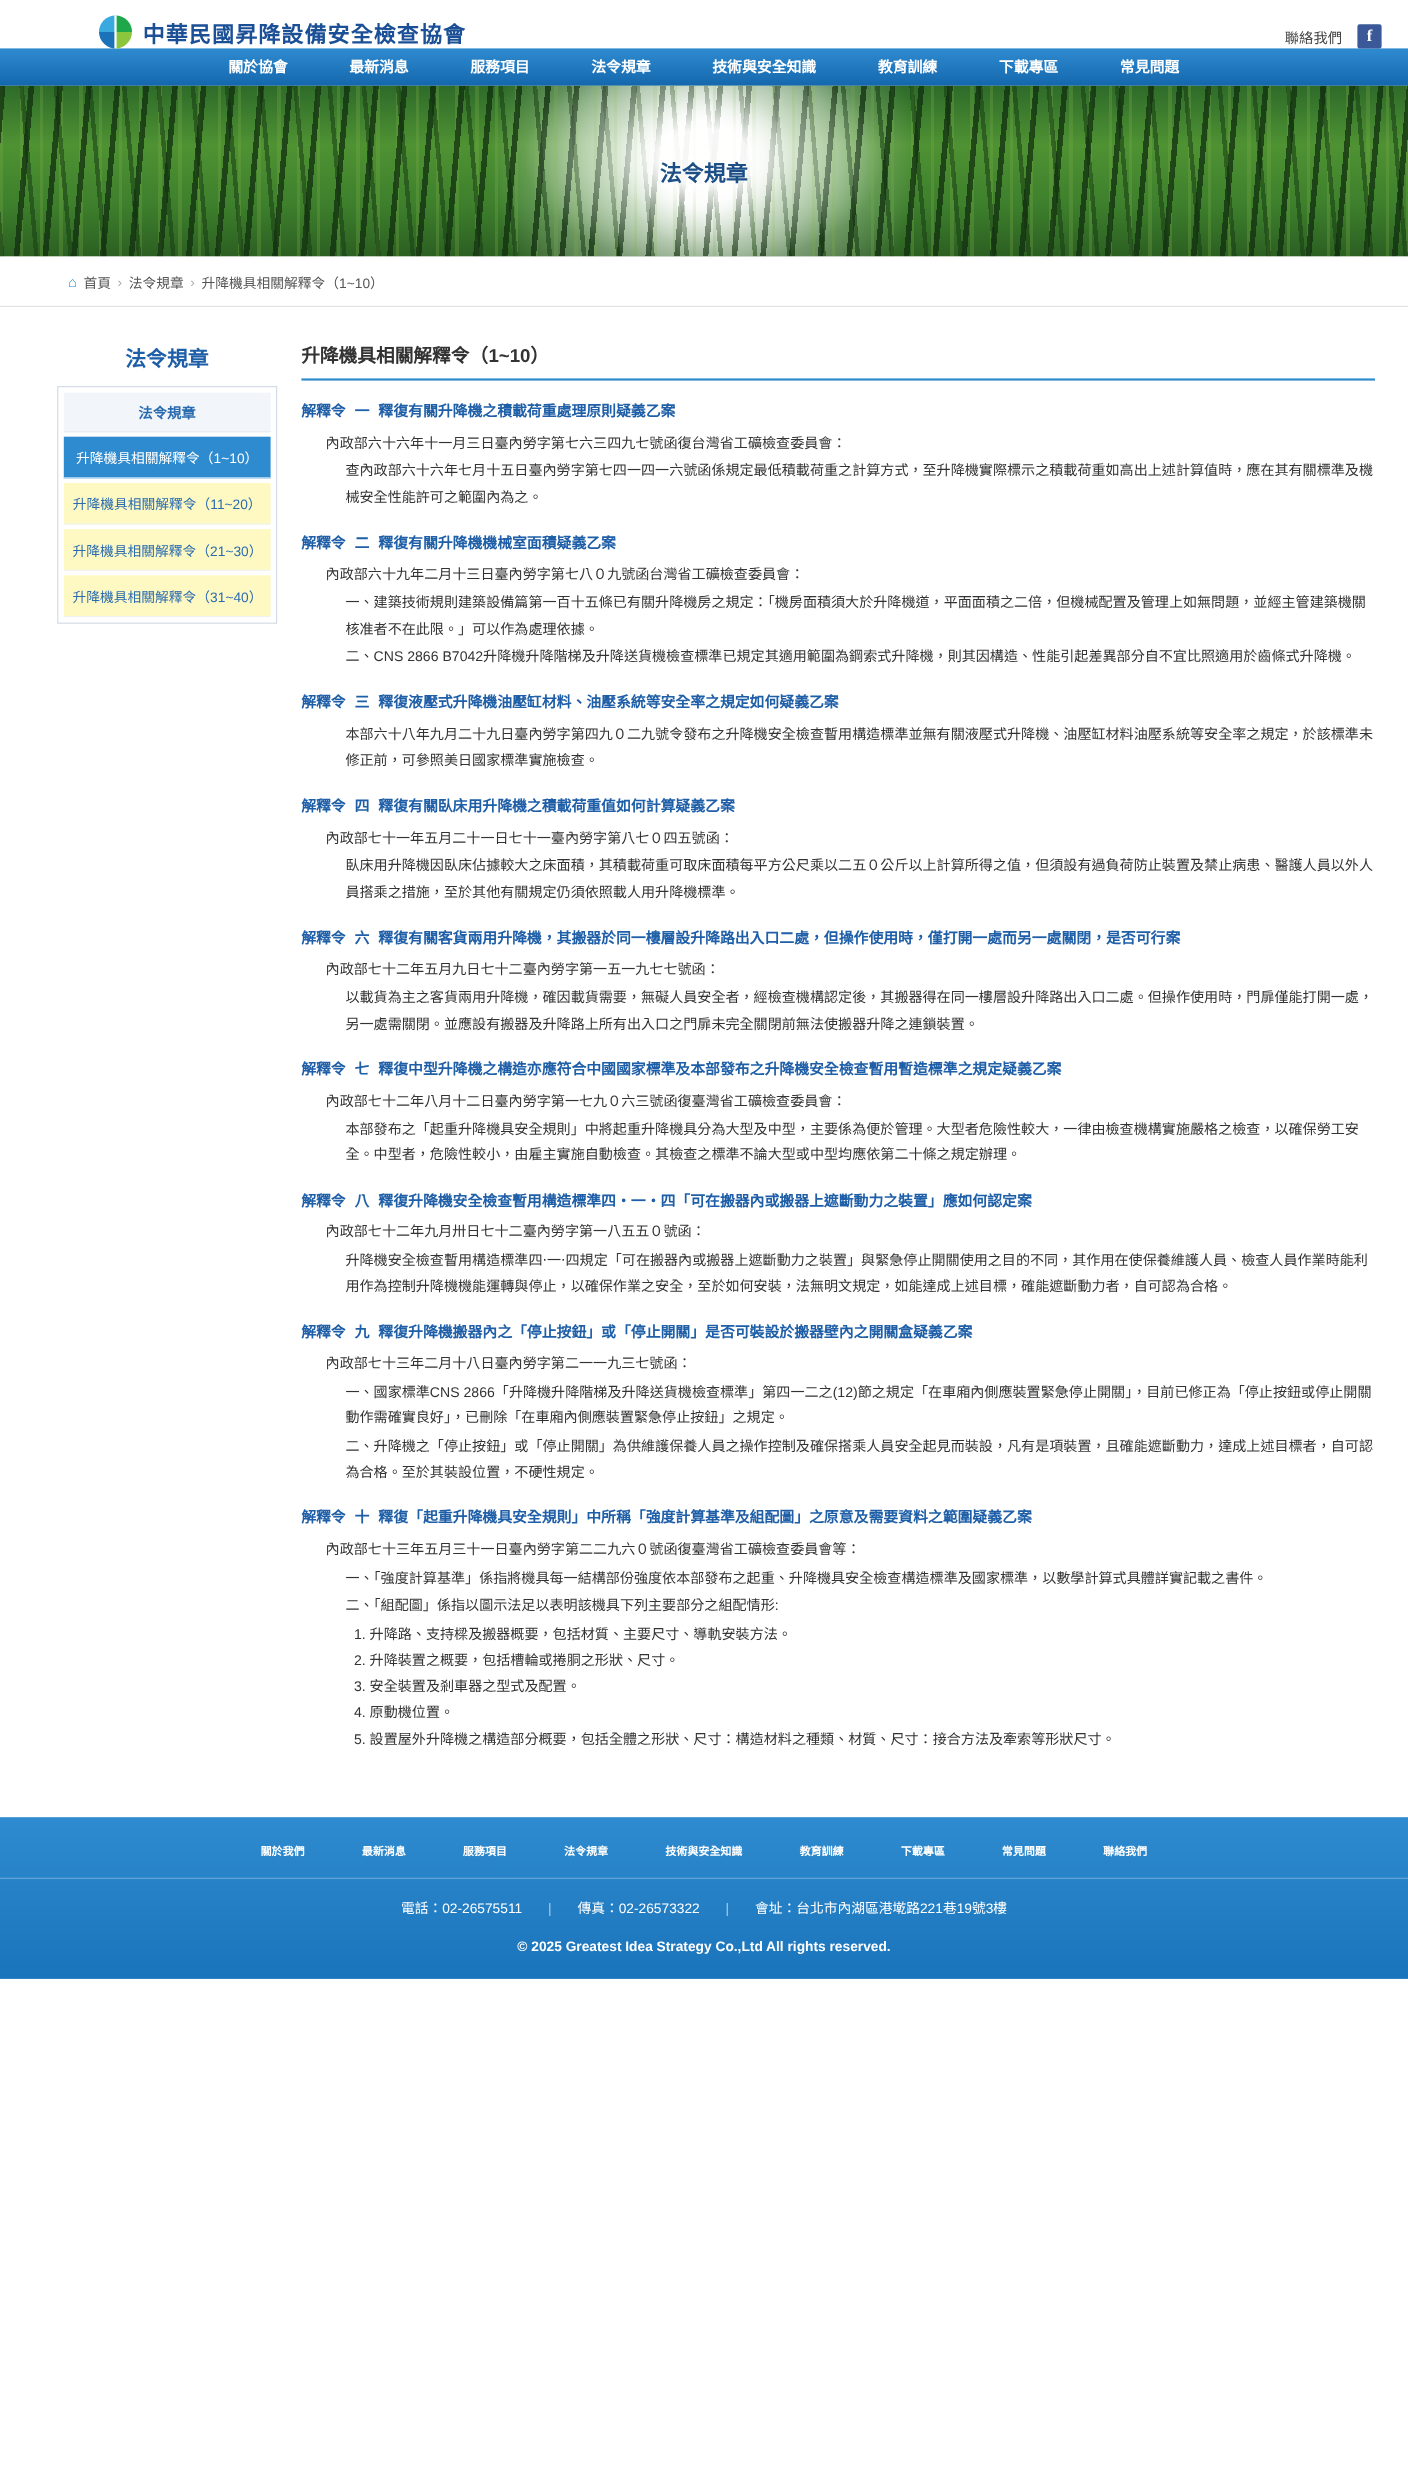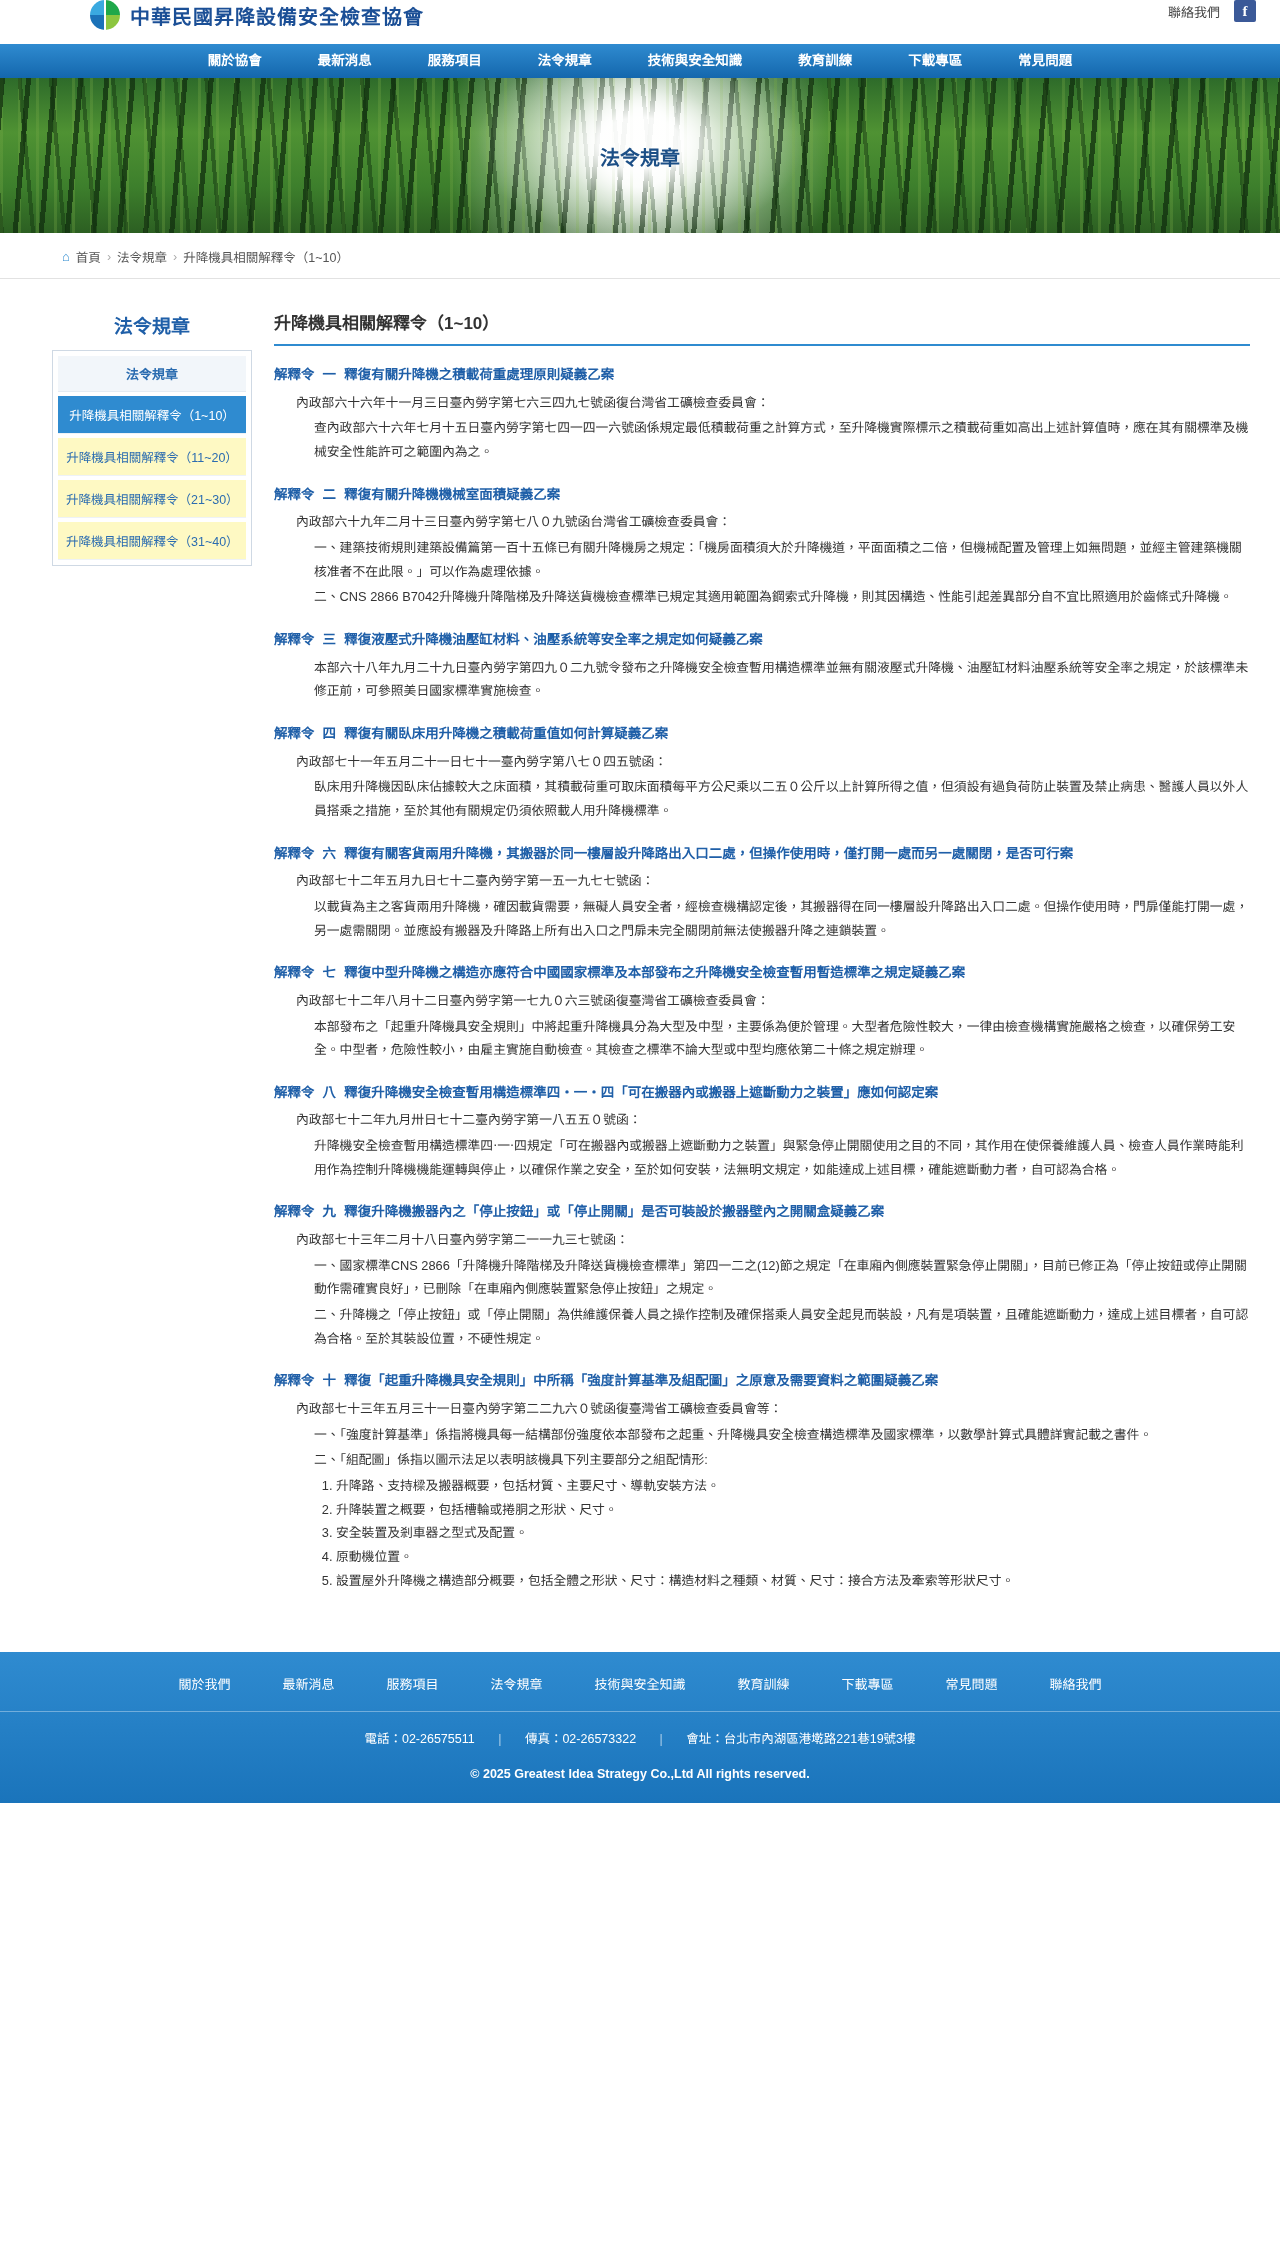--- a/index.html
+++ b/index.html
@@ -13,21 +13,21 @@
     width: 1280px;
     margin: 0 auto;
     position: relative;
     overflow: hidden;
   }
 
   
   .topbar {
     height: 44px;
     display: flex;
-    align-items: flex-start;
+    align-items: flex-end;
     padding: 0 24px 0 90px;
     background: #ffffff;
   }
   .logo-wrap { display: flex; align-items: center; gap: 10px; }
   .logo-mark {
     width: 30px; height: 30px; border-radius: 50%;
     background: conic-gradient(#1fa84a 0 25%, #8cc63f 25% 50%, #1b72b8 50% 75%, #3aa9e0 75% 100%);
     position: relative;
   }
   .logo-mark::after{
@@ -147,21 +147,21 @@
   .footer {
     background: #2f8bd0;
     background: linear-gradient(#2f8bd0, #1a74bb);
     color: #fff; padding: 22px 0 8px 0;
   }
   .footer-nav {
     display: flex; justify-content: center; gap: 0; flex-wrap: wrap;
     padding-bottom: 18px;
   }
   .footer-nav a {
-    color: #fff; font-size: 13px; font-weight: normal; text-decoration: none;
+    color: #fff; font-size: 10px; font-weight: bold; text-decoration: none;
     padding: 0 26px; white-space: nowrap;
   }
   .footer-info {
     border-top: 1px solid rgba(255,255,255,.35);
     text-align: center; font-size: 12.5px; padding: 16px 0 10px 0;
   }
   .footer-info span { padding: 0 10px; }
   .footer-sep { opacity: .6; }
   .copyright {
     text-align: center; font-size: 12.5px; padding: 10px 0 14px 0; font-weight: bold;

